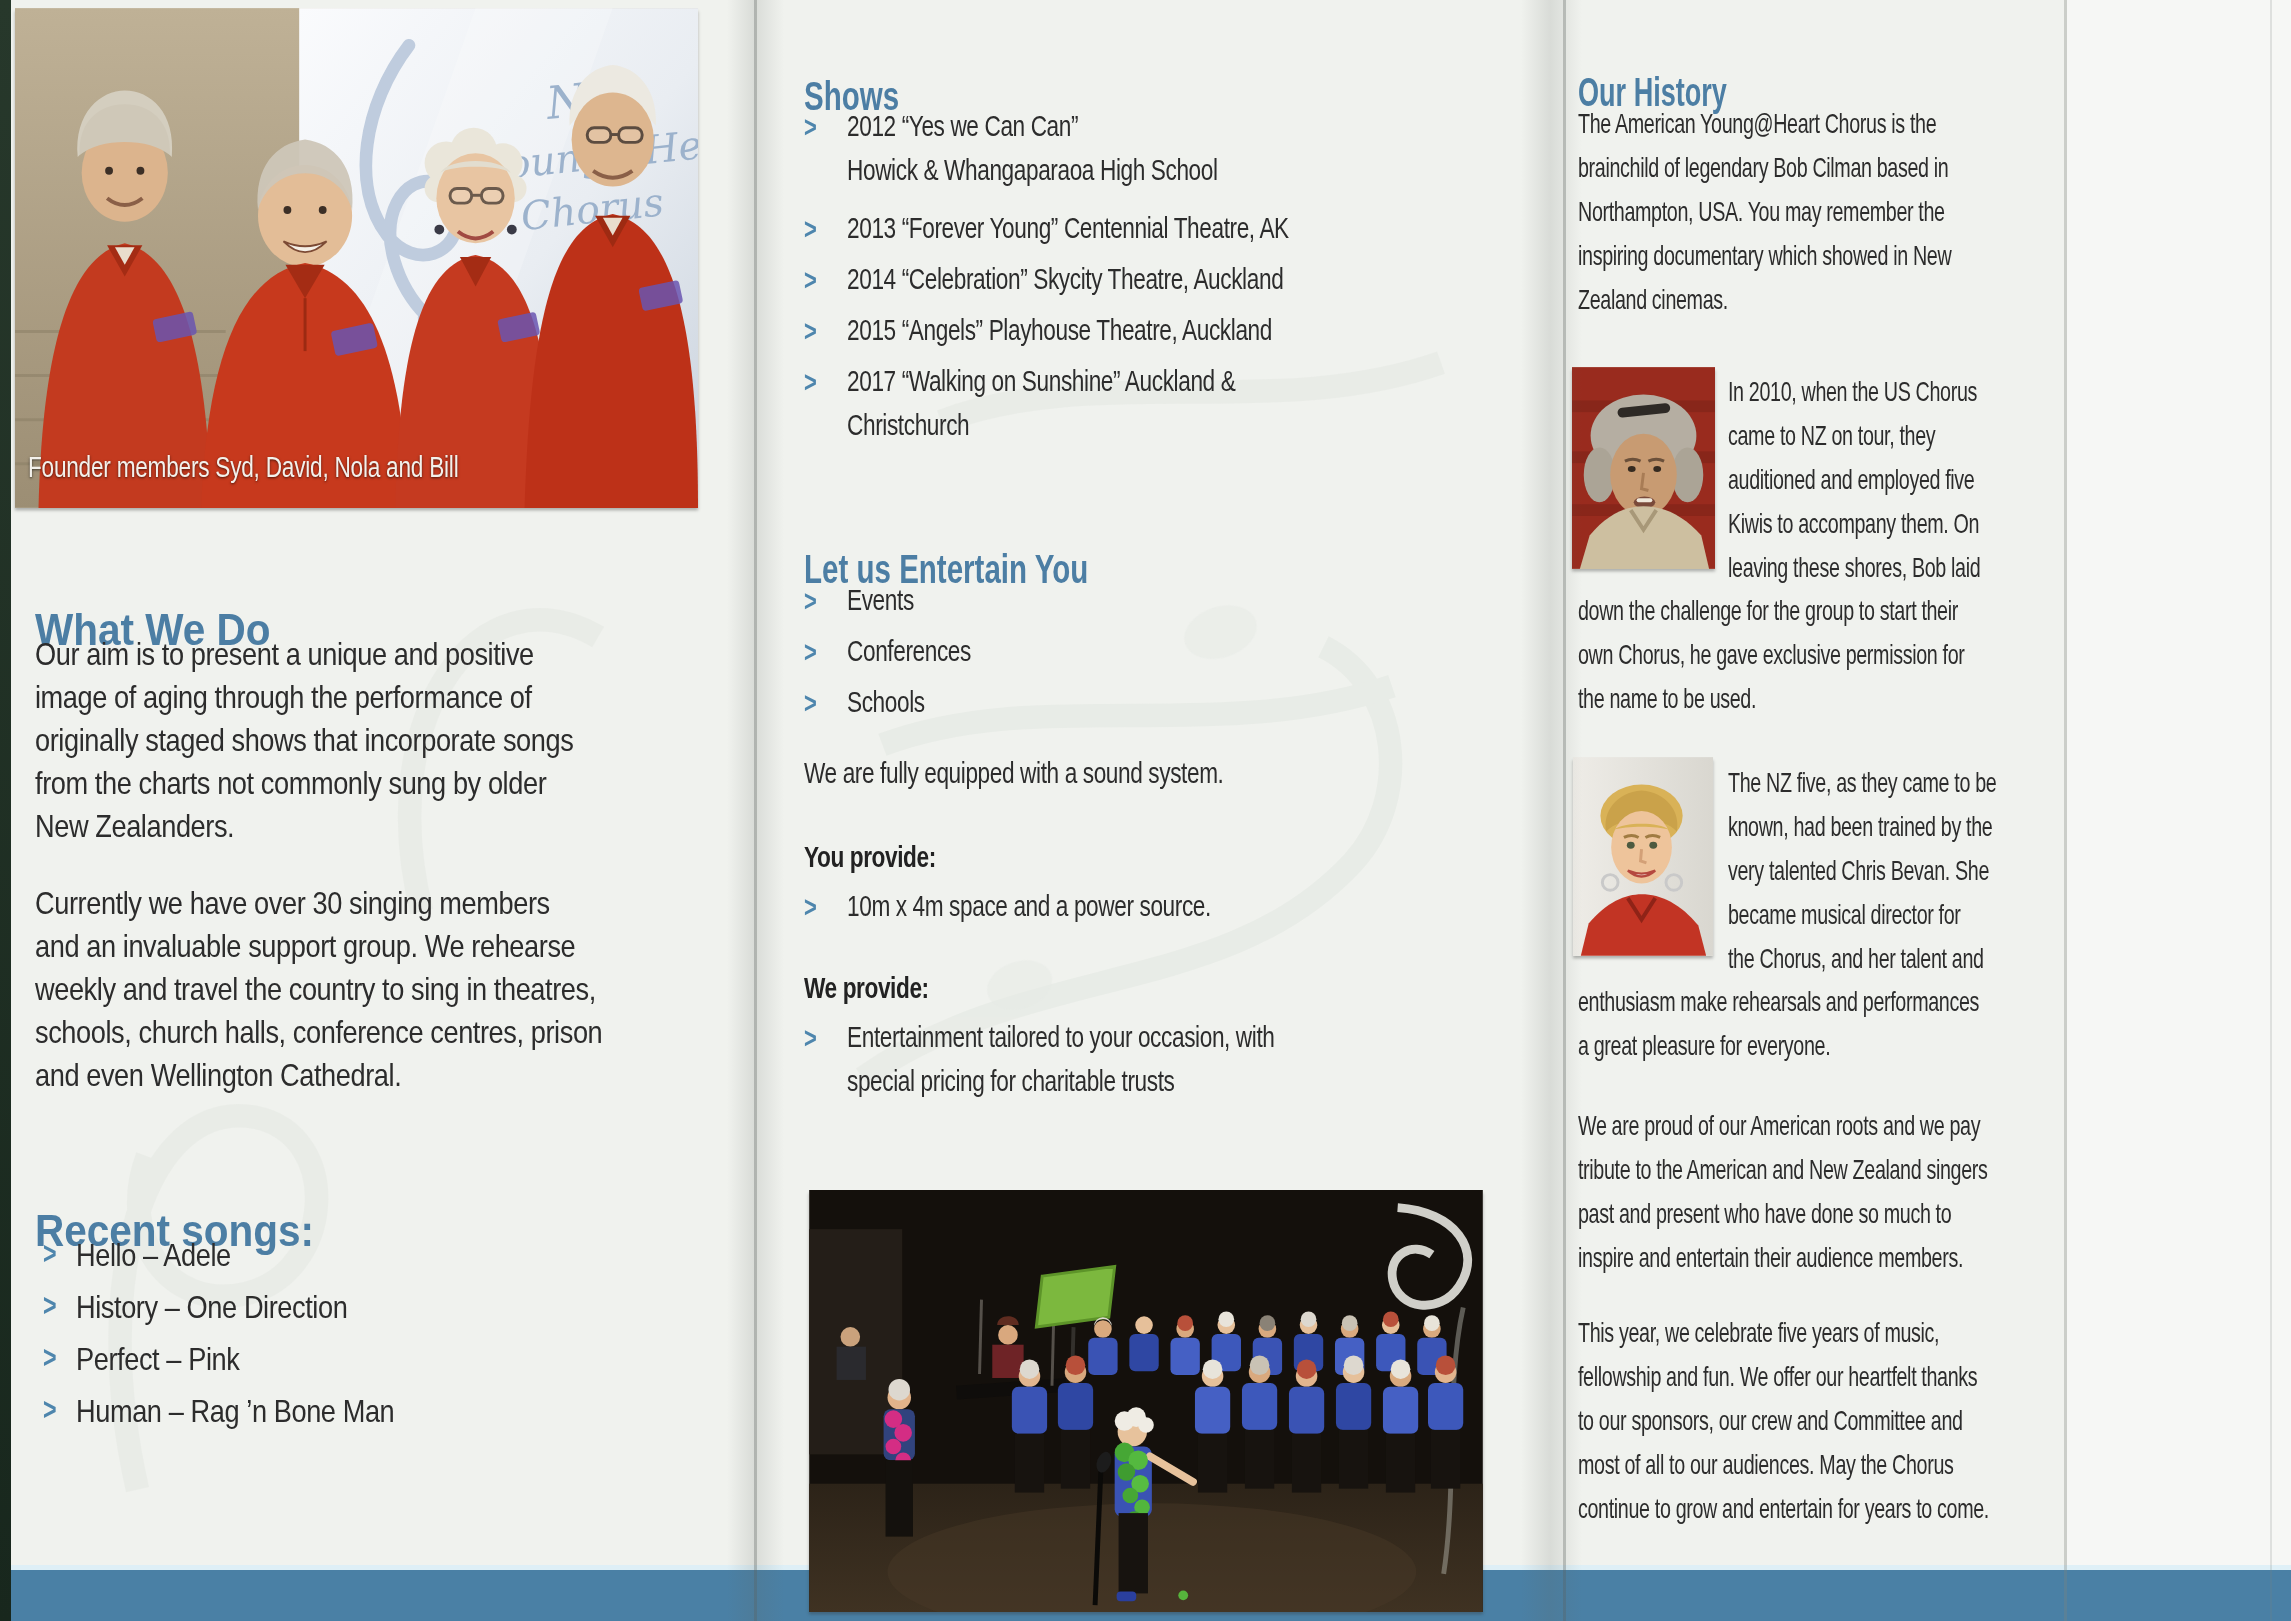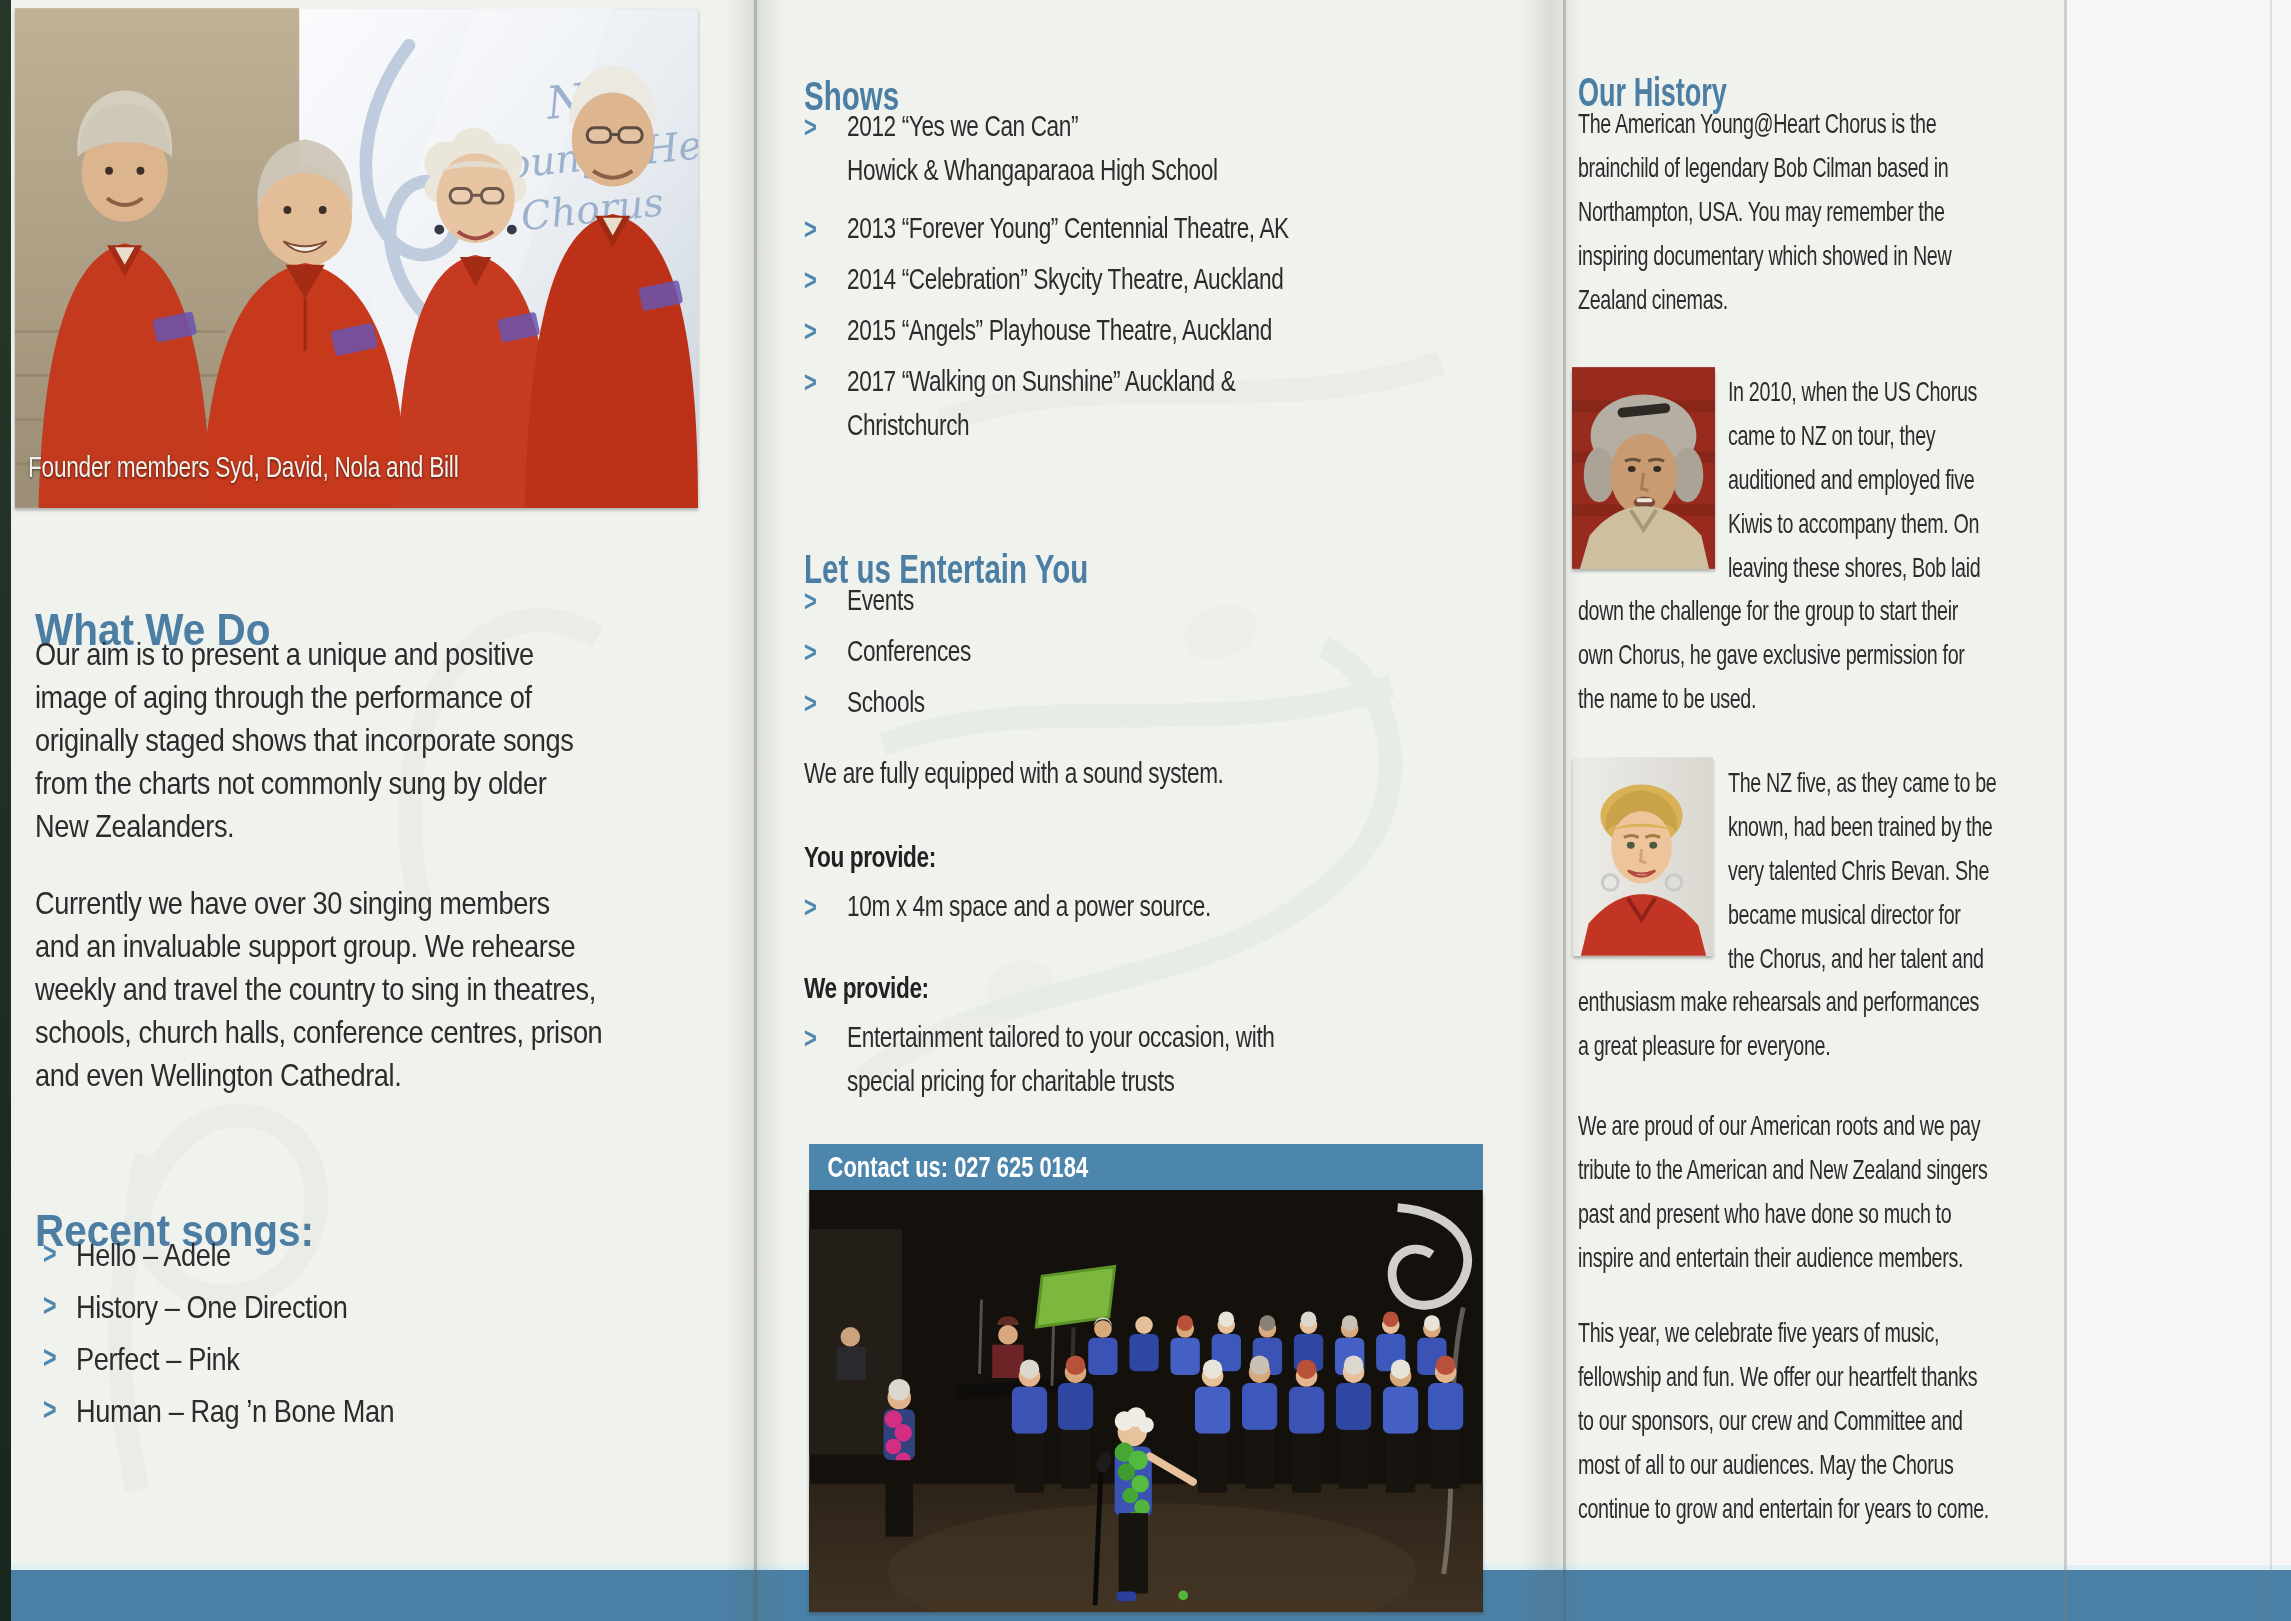--- a/index.html
+++ b/index.html
@@ -249,23 +249,20 @@
     <span class="txt txt-mid">10m x 4m space and a power source.</span>
   </div>
 
   <p class="abs para body-mid bold-label" style="left:804px;top:966px">We provide:</p>
   <div class="abs li" style="left:804px;top:1015px">
     <span class="chev chev-mid">&gt;</span>
     <span class="txt txt-mid">Entertainment tailored to your occasion, with
 special pricing for charitable trusts</span>
   </div>
 
-  <div class="abs contact-bar" style="left:809px;top:1144px;width:674px;height:46px">
-    <span class="contact-text">Contact us: 027 625 0184</span>
-  </div>
 
   <figure class="abs photo" style="left:809px;top:1190px;width:674px;height:422px">
     <svg viewBox="0 0 688 431" width="674" height="422">
       <defs>
         <linearGradient id="floorG" x1="0" y1="0" x2="0" y2="1">
           <stop offset="0" stop-color="#2c2318"></stop>
             <stop offset="1" stop-color="#3f3222"></stop>
         </linearGradient>
       </defs>
       <rect width="688" height="431" fill="#14100c"></rect>

